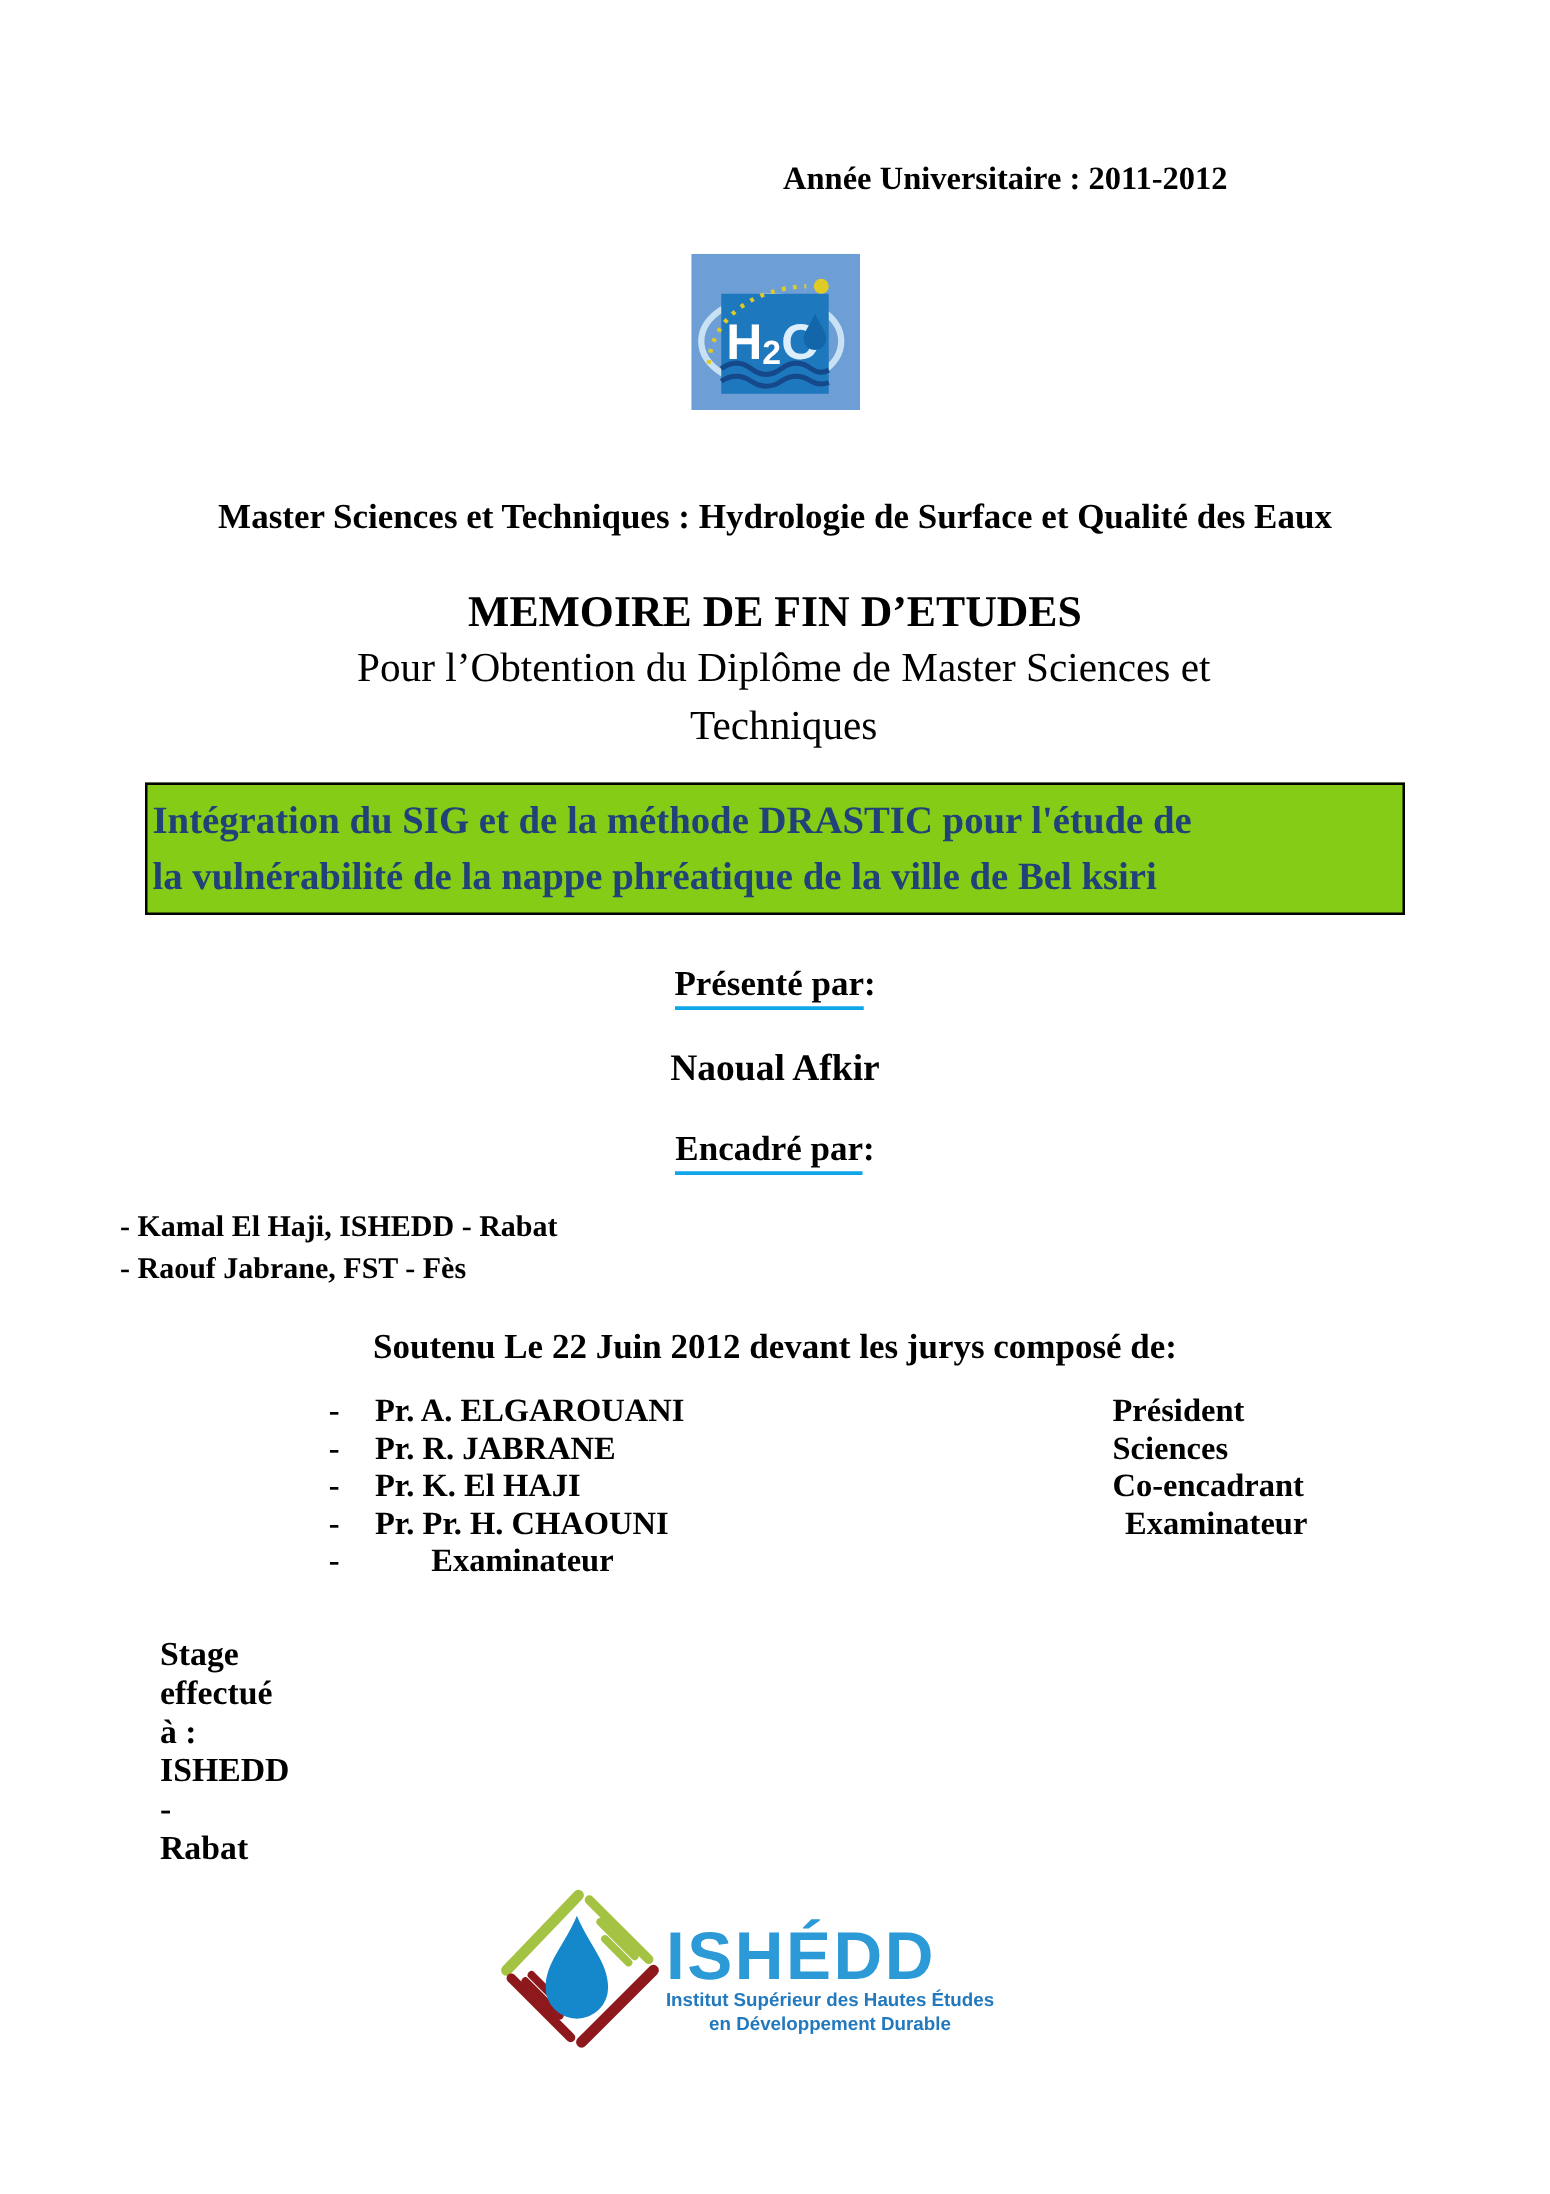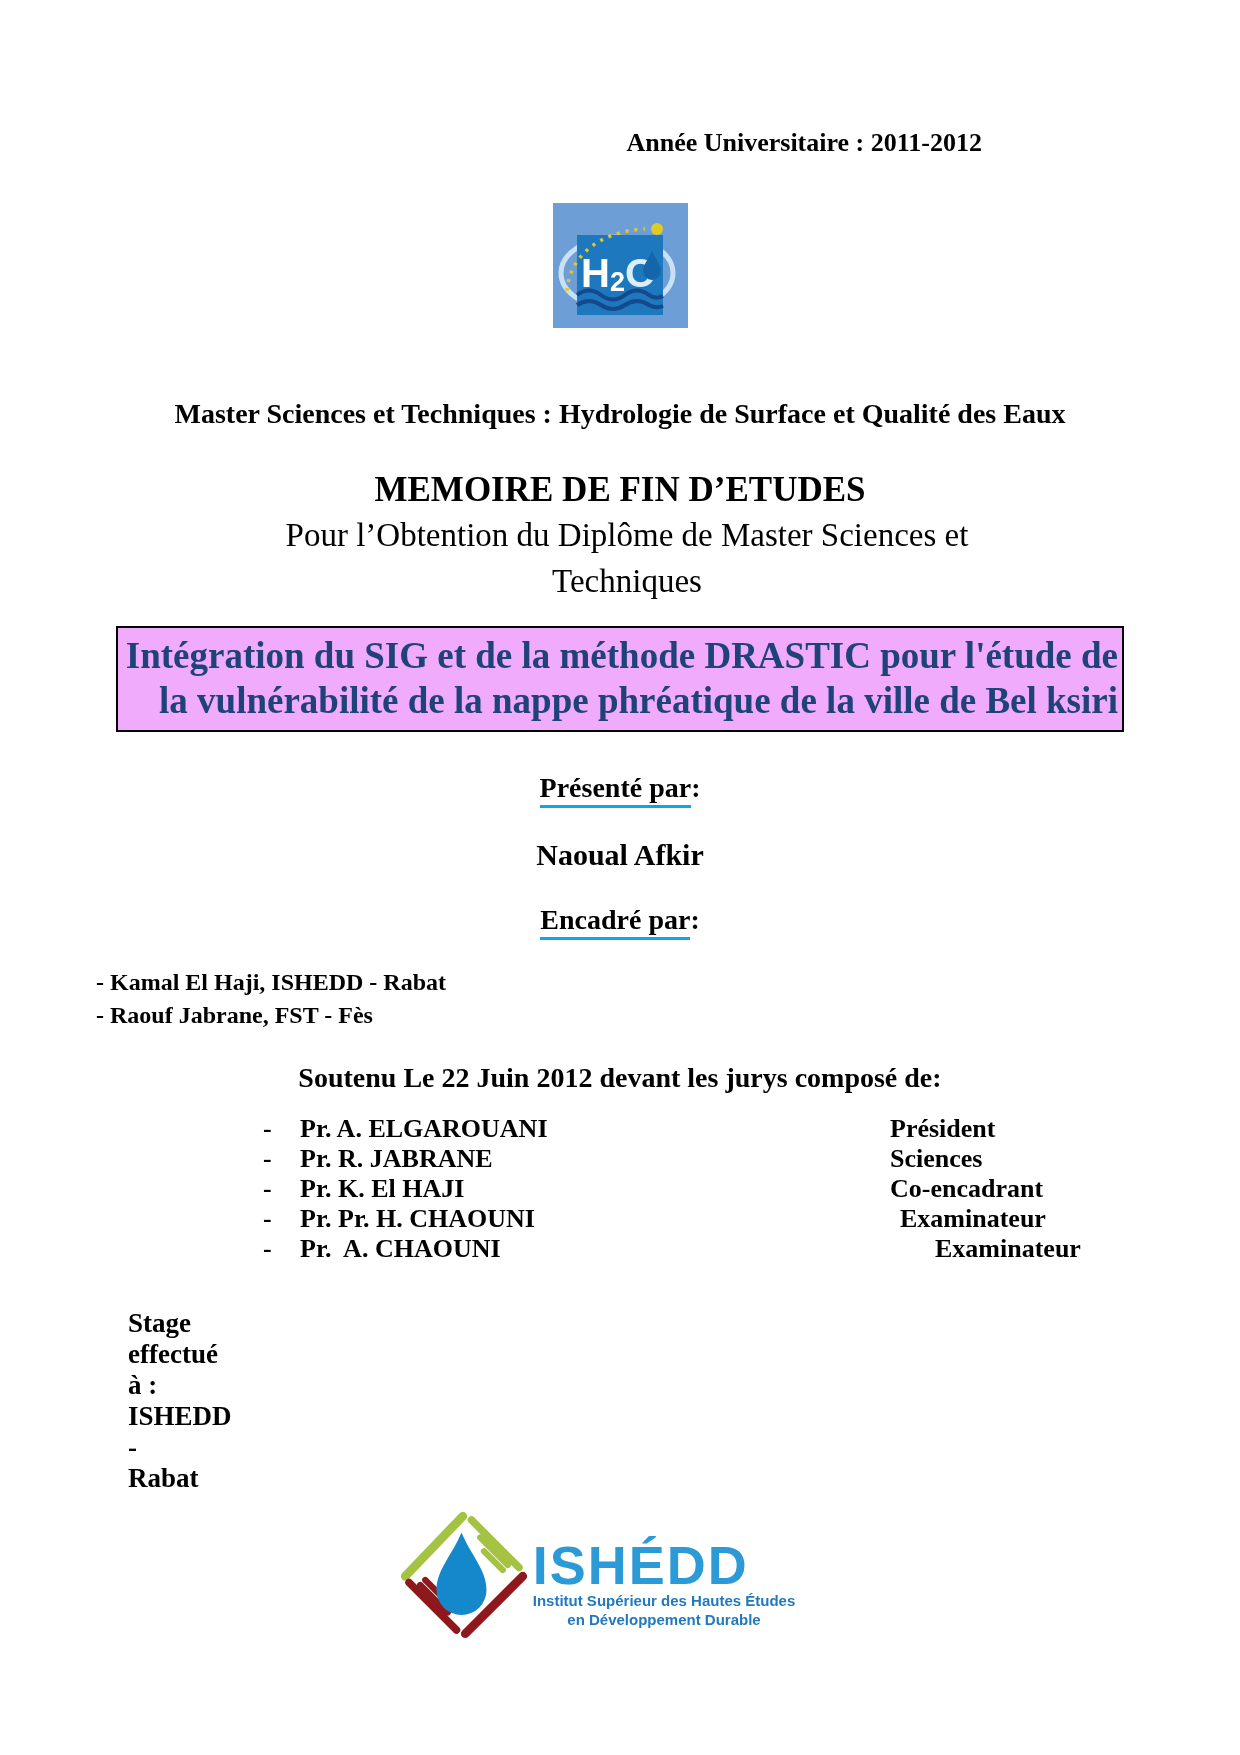--- a/index.html
+++ b/index.html
@@ -7,22 +7,22 @@
     width:1240px;height:1755px;background:#ffffff;position:relative;
     font-family:"Liberation Serif", serif;color:#000;overflow:hidden;
   }
   .annee{margin:128px 258px 0 0;text-align:right;font-weight:bold;font-size:26px;}
   .h2o-wrap{margin-top:45px;display:flex;justify-content:center;}
   .h2o-logo{width:135px;height:125px;display:block;}
   .master-line{margin-top:70px;text-align:center;font-weight:bold;font-size:28px;}
   .memoire-title{margin-top:38px;text-align:center;font-weight:bold;font-size:35px;line-height:44px;font-family:Liberation Serif, serif;}
   .memoire-sub{text-align:center;font-size:33px;line-height:46px;padding-left:14px;}
   .title-box{
-    margin:22px auto 0;width:996px;border:2px solid #000;background:#f0abfc;
-    padding:5px 4px 7px;text-align:right;font-weight:bold;font-size:37px;line-height:45px;
+    margin:22px auto 0;width:996px;border:2px solid #000;background:#84cc16;
+    padding:5px 4px 7px;text-align:left;font-weight:bold;font-size:31px;line-height:45px;
     color:var(--title_blue,#1f4278);
   }
   .heading-underlined{margin-top:40px;text-align:center;font-weight:bold;font-size:28px;}
   .heading-underlined .u{border-bottom:3px solid #0ea5e9;padding-bottom:2px;}
   .author{margin-top:34px;text-align:center;font-weight:bold;font-size:30px;}
   .encadre{margin-top:32px;}
   .advisors{margin-top:30px;margin-left:96px;font-weight:bold;font-size:24px;line-height:33px;}
   .soutenu{margin-top:30px;text-align:center;font-weight:bold;font-size:28px;}
   .jury{margin-top:20px;margin-left:263px;font-weight:bold;font-size:26px;}
   .jury-row{display:flex;line-height:30px;}
@@ -106,21 +106,20 @@
     <span class="jury-name">Pr. K. El HAJI</span>
     <span class="jury-role">Co-encadrant</span>
   </div>
   <div class="jury-row">
     <span class="jury-dash">-</span>
     <span class="jury-name">Pr. Pr. H. CHAOUNI</span>
     <span class="jury-role indent-1">Examinateur</span>
   </div>
   <div class="jury-row">
     <span class="jury-dash">-</span>
-    <span class="jury-name">Pr.  A. CHAOUNI</span>
     <span class="jury-role indent-2">Examinateur</span>
   </div>
 </div>
 
 <div class="stage-line">
   <span>Stage</span>
   <span>effectué</span>
   <span>à :</span>
   <span>ISHEDD</span>
   <span>-</span>

